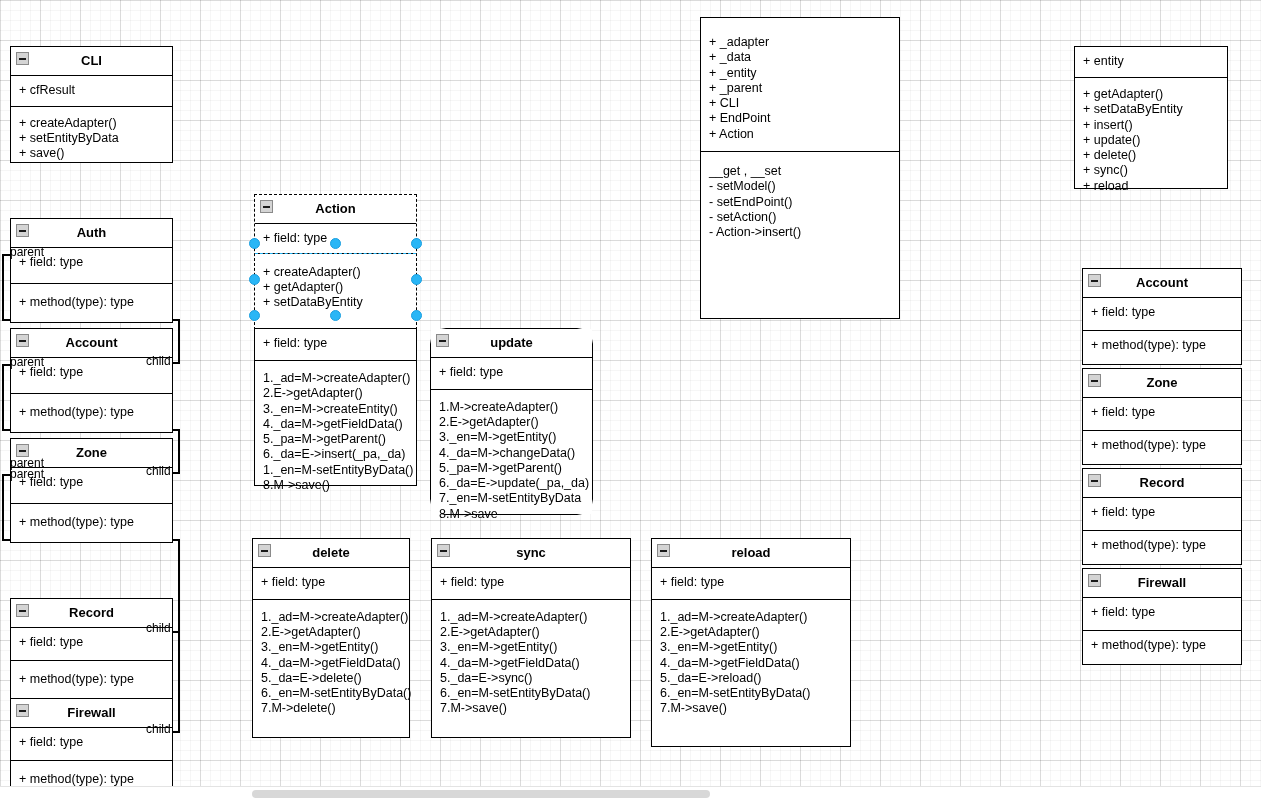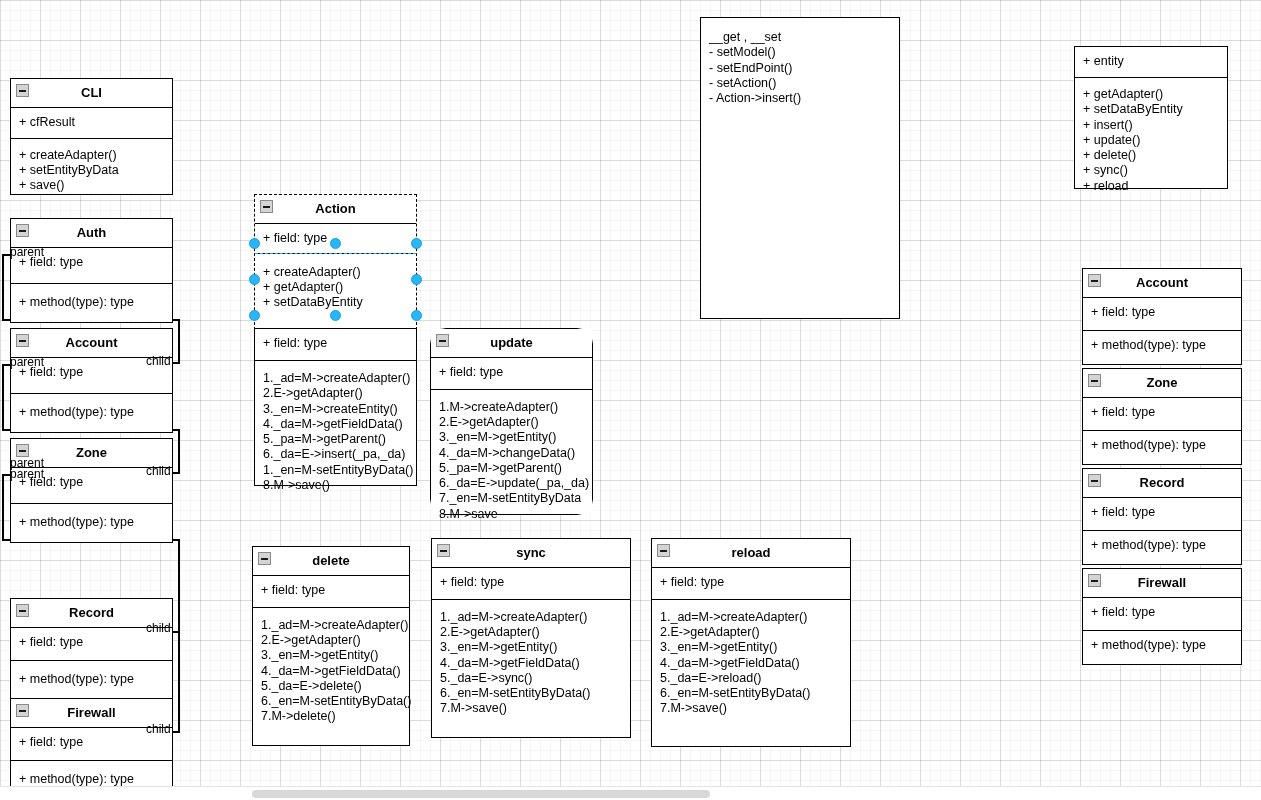--- a/index.html
+++ b/index.html
@@ -149,21 +149,21 @@
 
   <div class="edgelabel" style="left:10px; top:245px;">parent</div>
   <div class="edgelabel" style="left:10px; top:355px;">parent</div>
   <div class="edgelabel" style="left:146px; top:354px;">child</div>
   <div class="edgelabel" style="left:10px; top:456px;">parent</div>
   <div class="edgelabel" style="left:10px; top:467px;">parent</div>
   <div class="edgelabel" style="left:146px; top:464px;">child</div>
   <div class="edgelabel" style="left:146px; top:621px;">child</div>
   <div class="edgelabel" style="left:146px; top:722px;">child</div>
 
-  <div class="uml" style="left:10px; top:46px; width:163px;margin-top:32px;">
+  <div class="uml" style="left:10px; top:46px; width:163px;">
     <div class="hdr">
       <span class="collapse"></span>
       <span>CLI</span>
     </div>
     <div class="sec" style="height:31px;">
       <div class="row">+ cfResult</div>
     </div>
     <div class="sec nb" style="height:55px; padding-top:9px;">
       <div class="row">+ createAdapter()</div>
       <div class="row">+ setEntityByData</div>
@@ -290,21 +290,21 @@
       <div class="row">2.E-&gt;getAdapter()</div>
       <div class="row">3._en=M-&gt;getEntity()</div>
       <div class="row">4._da=M-&gt;changeData()</div>
       <div class="row">5._pa=M-&gt;getParent()</div>
       <div class="row">6._da=E-&gt;update(_pa,_da)</div>
       <div class="row">7._en=M-setEntityByData</div>
       <div class="row">8.M-&gt;save</div>
     </div>
   </div>
 
-  <div class="uml" style="left:252px; top:538px; width:158px;margin-top:8px;">
+  <div class="uml" style="left:252px; top:538px; width:158px;">
     <div class="hdr">
       <span class="collapse"></span>
       <span>delete</span>
     </div>
     <div class="sec" style="height:32px;">
       <div class="row">+ field: type</div>
     </div>
     <div class="sec nb" style="height:137px; padding-top:10px;">
       <div class="row">1._ad=M-&gt;createAdapter()</div>
       <div class="row">2.E-&gt;getAdapter()</div>
@@ -348,20 +348,29 @@
       <div class="row">2.E-&gt;getAdapter()</div>
       <div class="row">3._en=M-&gt;getEntity()</div>
       <div class="row">4._da=M-&gt;getFieldData()</div>
       <div class="row">5._da=E-&gt;reload()</div>
       <div class="row">6._en=M-setEntityByData()</div>
       <div class="row">7.M-&gt;save()</div>
     </div>
   </div>
 
   <div class="uml" style="left:700px; top:17px; width:200px; height:302px;">
+    <div class="sec" style="height:134px; padding-top:17px;">
+      <div class="row">+ _adapter</div>
+      <div class="row">+ _data</div>
+      <div class="row">+ _entity</div>
+      <div class="row">+ _parent</div>
+      <div class="row">+ CLI</div>
+      <div class="row">+ EndPoint</div>
+      <div class="row">+ Action</div>
+    </div>
     <div class="sec nb" style="height:136px; padding-top:12px;">
       <div class="row">__get , __set</div>
       <div class="row">- setModel()</div>
       <div class="row">- setEndPoint()</div>
       <div class="row">- setAction()</div>
       <div class="row">- Action-&gt;insert()</div>
     </div>
   </div>
 
   <div class="uml" style="left:1074px; top:46px; width:154px;">

